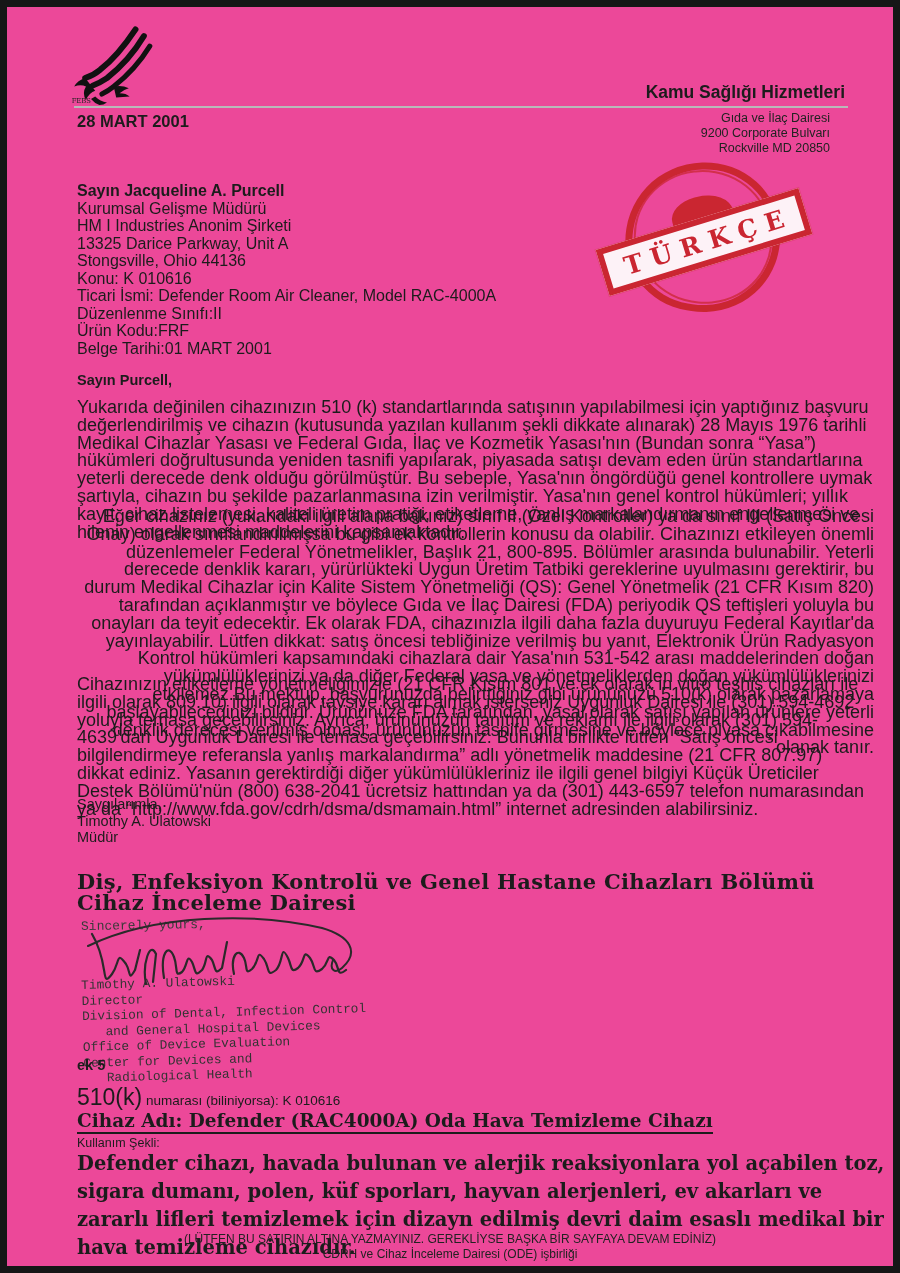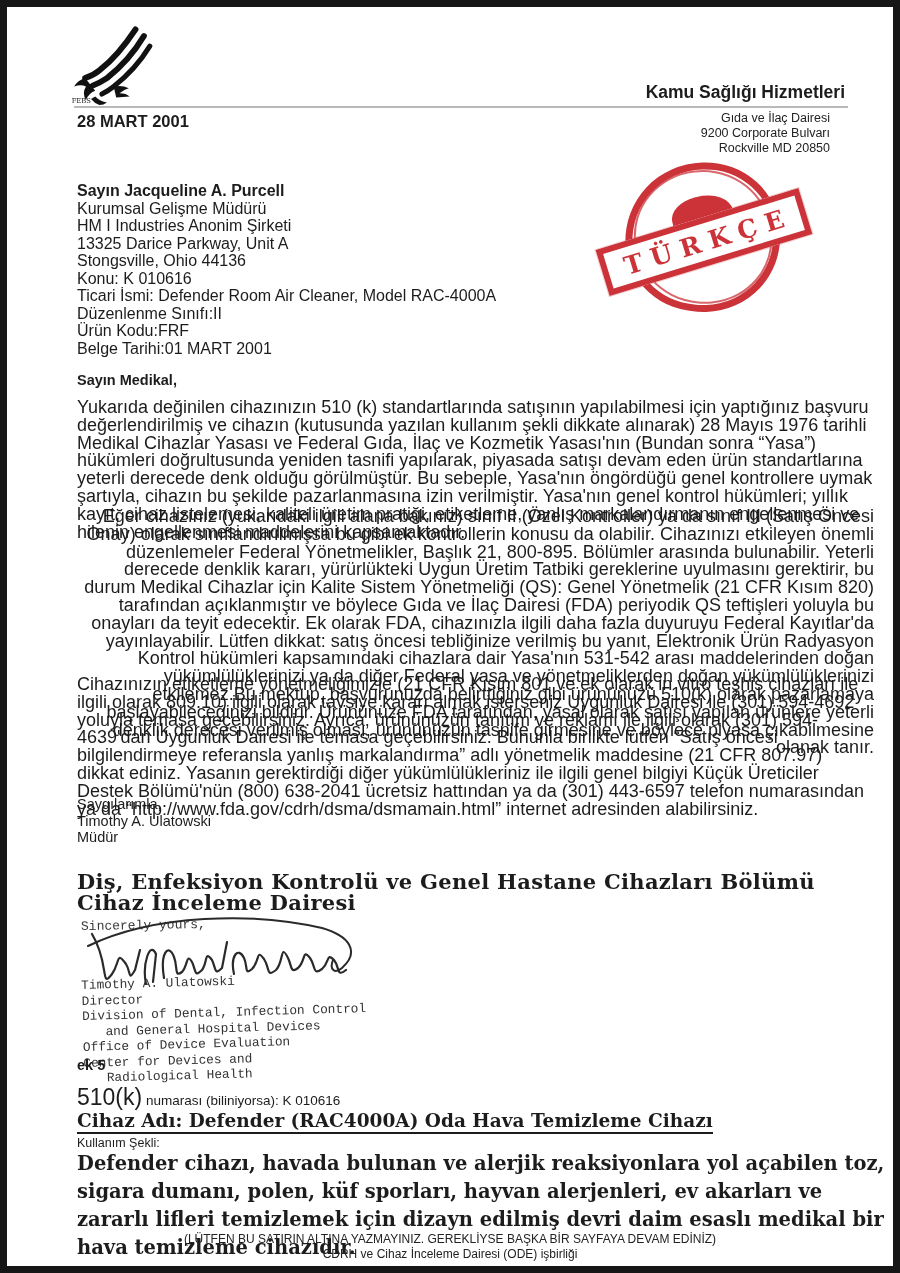--- a/index.html
+++ b/index.html
@@ -1,19 +1,19 @@
 <!DOCTYPE html>
 <html><head>
 <meta charset="utf-8">
 <style>
   * { margin:0; padding:0; box-sizing:border-box; }
   body { background:#777; font-family:"Liberation Sans", sans-serif; }
   .page {
     position:relative; width:900px; height:1273px; margin:0 auto;
-    background:#ffffff; overflow:hidden; color:#1c1c1c;
+    background:#ec4899; overflow:hidden; color:#1c1c1c;
   }
   .frame { position:absolute; inset:0; border:7px solid #161616; pointer-events:none; z-index:50; }
 
   
   .logo { position:absolute; left:70px; top:26px; width:84px; height:84px; }
   .dept-title { position:absolute; left:152px; top:82px; font-size:17.5px; font-weight:bold; letter-spacing:.2px; }
   .service-title { position:absolute; right:55px; top:82px; font-size:17.5px; font-weight:bold; }
   .header-rule { position:absolute; left:74px; right:52px; top:106px; height:2px; background:#b9b9b9; }
   .date-line { position:absolute; left:77px; top:112px; font-size:16.5px; font-weight:bold; }
   .agency-block { position:absolute; right:70px; top:111px; text-align:right; font-size:12.5px; line-height:15px; color:#222; }
@@ -110,21 +110,21 @@
     <div>HM I Industries Anonim Şirketi</div>
     <div>13325 Darice Parkway, Unit A</div>
     <div>Stongsville, Ohio 44136</div>
     <div>Konu: K 010616</div>
     <div>Ticari İsmi: Defender Room Air Cleaner, Model RAC-4000A</div>
     <div>Düzenlenme Sınıfı:II</div>
     <div>Ürün Kodu:FRF</div>
     <div>Belge Tarihi:01 MART 2001</div>
   </div>
 
-  <div class="salutation">Sayın Medikal,</div>
+  <div class="salutation">Sayın Purcell,</div>
   <p class="para p1">Yukarıda değinilen cihazınızın 510 (k) standartlarında satışının yapılabilmesi için yaptığınız başvuru değerlendirilmiş ve cihazın (kutusunda yazılan kullanım şekli dikkate alınarak) 28 Mayıs 1976 tarihli Medikal Cihazlar Yasası ve Federal Gıda, İlaç ve Kozmetik Yasası'nın (Bundan sonra “Yasa”) hükümleri doğrultusunda yeniden tasnifi yapılarak, piyasada satışı devam eden ürün standartlarına yeterli derecede denk olduğu görülmüştür. Bu sebeple, Yasa'nın öngördüğü genel kontrollere uymak şartıyla,  cihazın bu şekilde pazarlanmasına izin verilmiştir. Yasa'nın genel kontrol hükümleri; yıllık kayıt, cihaz listelemesi, kaliteli üretim pratiği, etiketleme, yanlış markalandırmanın engellenmesi ve hilenin engellenmesi maddelerini kapsamaktadır.</p>
   <p class="para p2">Eğer cihazınız (yukarıdaki ilgili alana bakınız) sınıf II (Özel Kontroller) ya da sınıf III (Satış Öncesi Onay) olarak sınıflandırılmışsa bu gibi ek kontrollerin konusu da olabilir. Cihazınızı etkileyen önemli düzenlemeler Federal Yönetmelikler, Başlık 21, 800-895. Bölümler arasında bulunabilir.  Yeterli derecede denklik kararı, yürürlükteki Uygun Üretim Tatbiki gereklerine uyulmasını gerektirir, bu durum Medikal Cihazlar için Kalite Sistem Yönetmeliği (QS): Genel Yönetmelik (21 CFR Kısım 820) tarafından açıklanmıştır ve böylece Gıda ve İlaç Dairesi (FDA) periyodik QS teftişleri yoluyla bu onayları da teyit edecektir. Ek olarak FDA, cihazınızla ilgili daha fazla duyuruyu Federal Kayıtlar'da yayınlayabilir. Lütfen dikkat: satış öncesi tebliğinize verilmiş bu yanıt, Elektronik Ürün Radyasyon Kontrol hükümleri kapsamındaki cihazlara dair Yasa'nın 531-542 arası maddelerinden doğan yükümlülüklerinizi ya da diğer Federal yasa ve yönetmeliklerden doğan yükümlülüklerinizi etkilemez.Bu mektup, başvurunuzda belirttiğiniz gibi ürününüzü 510(k) olarak pazarlamaya başlayabileceğinizi bildirir. Ürününüze FDA tarafından, yasal olarak satışı yapılan ürünlere yeterli denklik derecesi verilmiş olması, ürününüzün tasnife girmesine ve böylece piyasa çıkabilmesine olanak tanır.</p>
   <p class="para p3">Cihazınızın etiketleme yönetmeliğimizle (21 CFR Kısım 801 ve ek olarak in vitro teşhis cihazları ile ilgili olarak 809.10) ilgili olarak tavsiye kararı almak isterseniz Uygunluk Dairesi ile (301) 594-4692 yoluyla temasa geçebilirsiniz. Ayrıca, ürününüzün tanıtım ve reklamı ile ilgili olarak (301) 594-4639'dan Uygunluk Dairesi ile temasa geçebilirsiniz. Bununla birlikte lütfen “Satış öncesi bilgilendirmeye referansla yanlış markalandırma” adlı yönetmelik maddesine (21 CFR 807.97) dikkat ediniz. Yasanın gerektirdiği diğer yükümlülükleriniz ile ilgili genel bilgiyi Küçük Üreticiler Destek Bölümü'nün (800) 638-2041 ücretsiz hattından ya da (301) 443-6597 telefon numarasından ya da “http://www.fda.gov/cdrh/dsma/dsmamain.html” internet adresinden alabilirsiniz.</p>
 
   <div class="closing">
     <div>Saygılarımla,</div>
     <div>Timothy A. Ulatowski</div>
     <div>Müdür</div>
     <div class="division">Diş, Enfeksiyon Kontrolü ve Genel Hastane Cihazları Bölümü</div>
     <div class="division2">Cihaz İnceleme Dairesi</div>

